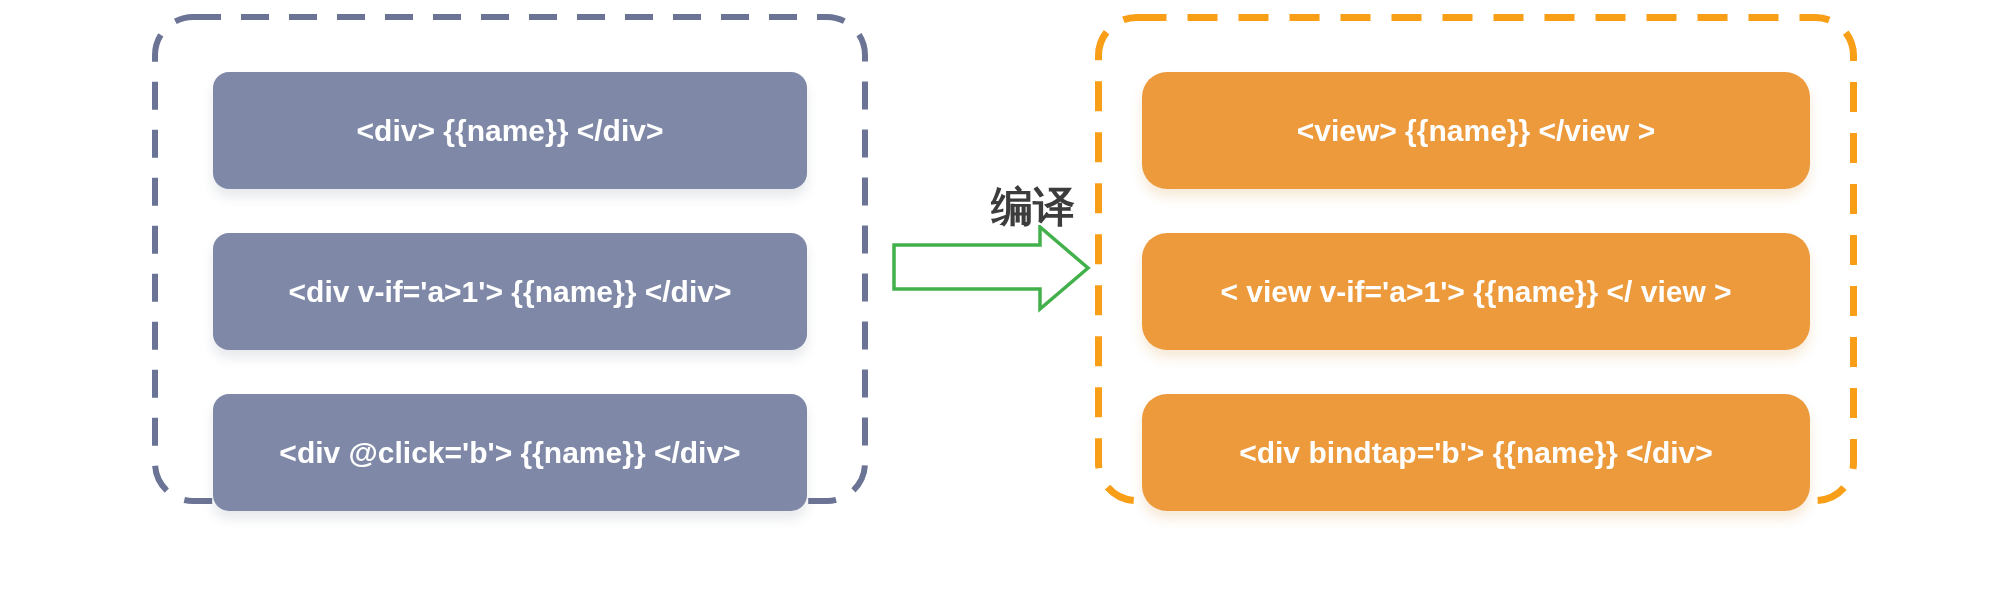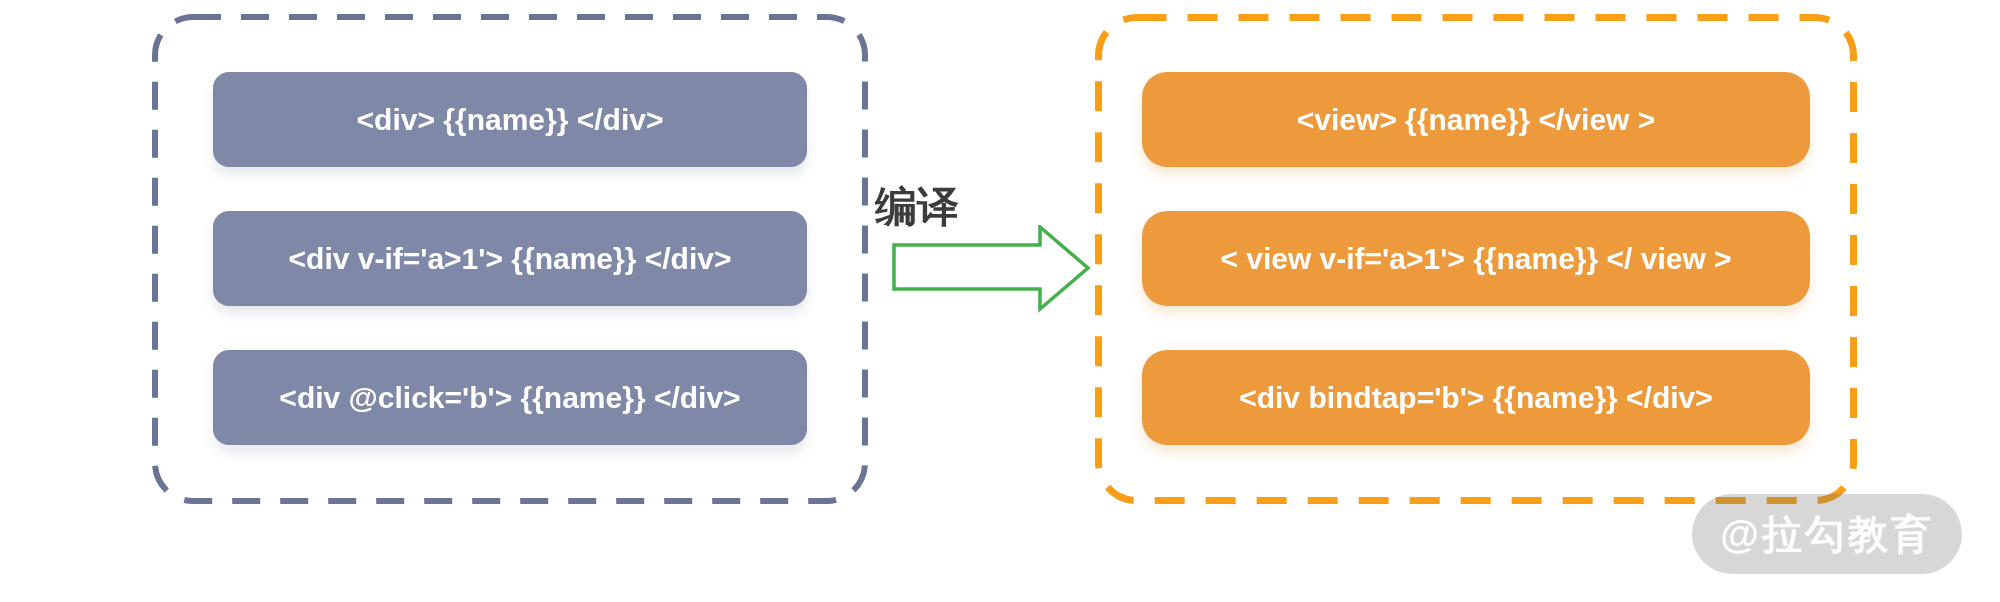--- a/index.html
+++ b/index.html
@@ -17,21 +17,21 @@
   .panel-target { left: 1095px; width: 762px; }
   .boxes {
     position: relative;
     padding-top: 58px;
     display: flex;
     flex-direction: column;
     align-items: center;
     gap: 44px;
   }
   .code-box {
-    height: 95px;
+    height: 117px;
     border-radius: 16px;
     display: flex;
     align-items: center;
     justify-content: center;
     box-shadow: 0 8px 12px rgba(60, 70, 100, 0.12);
   }
   .panel-source .code-box { width: 594px; background: #7f89a7; }
   .panel-target .code-box { width: 668px; background: #ec9a3c;
     box-shadow: 0 8px 12px rgba(210, 140, 40, 0.18); border-radius: 25px; }
   .code-text {
@@ -40,21 +40,21 @@
     font-weight: bold;
     white-space: nowrap;
     letter-spacing: 0px;
   }
   .arrow-group { position: absolute; left: 868px; top: 180px; width: 227px; height: 140px; }
   .arrow-label {
     position: absolute;
     left: 7px;
     top: 6px;
     width: 200px;
-    text-align: left;
+    text-align: right;
     font-size: 42px;
     font-weight: bold;
     color: #3c3c3c;
     line-height: 1;
   }
   .arrow-shape { position: absolute; left: 24px; top: 45px; }
   .watermark {
     position: absolute;
     left: 1692px;
     top: 494px;
@@ -109,15 +109,14 @@
       </div>
       <div class="code-box">
         <span class="code-text">&lt; view v-if='a&gt;1'&gt; {{name}} &lt;/ view &gt;</span>
       </div>
       <div class="code-box">
         <span class="code-text">&lt;div bindtap='b'&gt; {{name}} &lt;/div&gt;</span>
       </div>
     </div>
   </section>
 
-  <div class="watermark">@拉勾教育</div>
 
 </div>
 
 </body></html>

